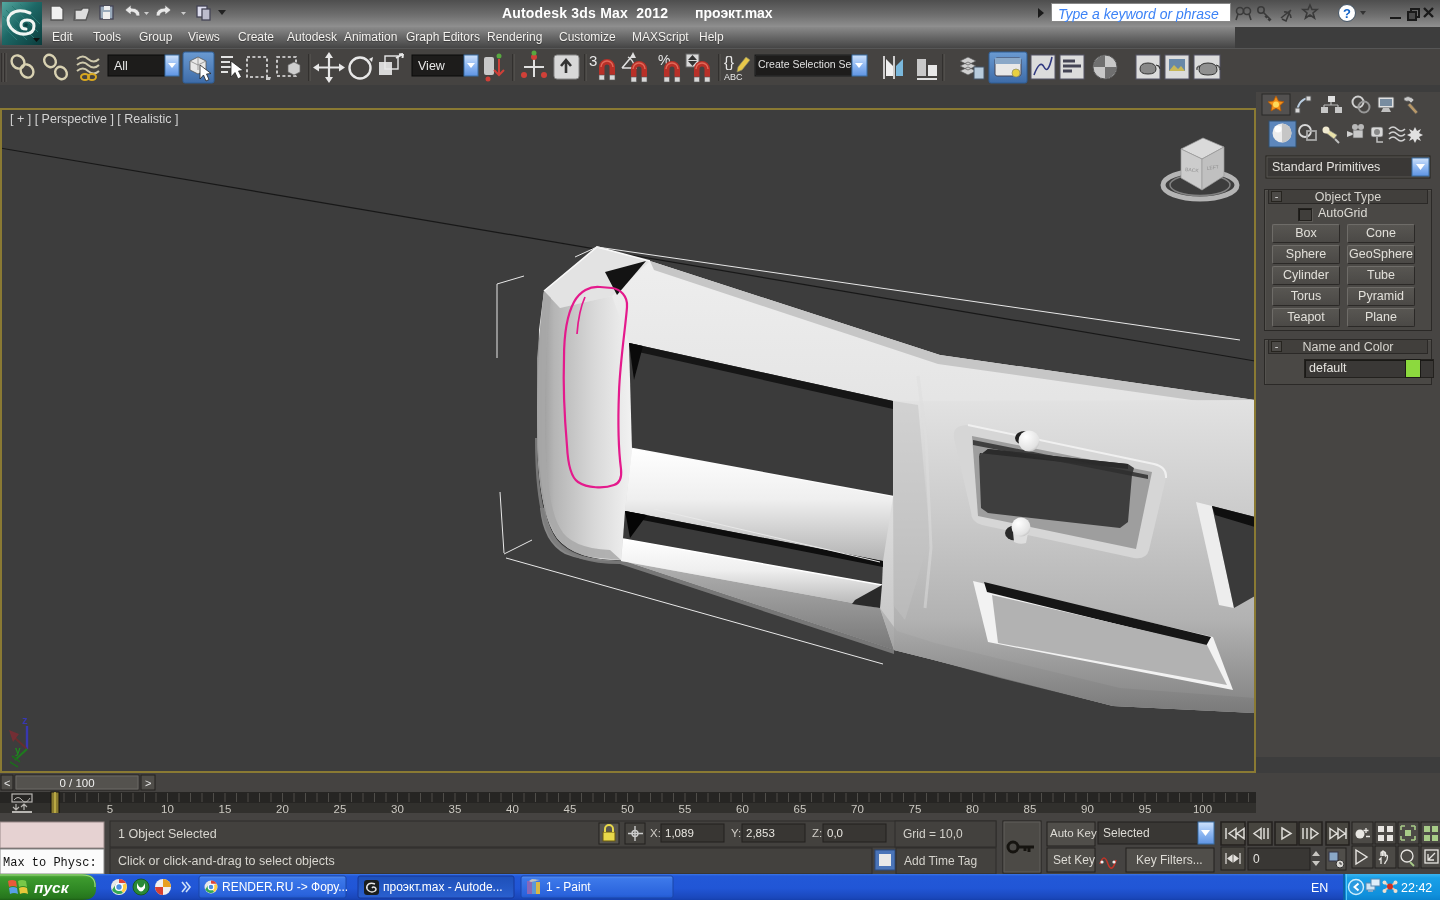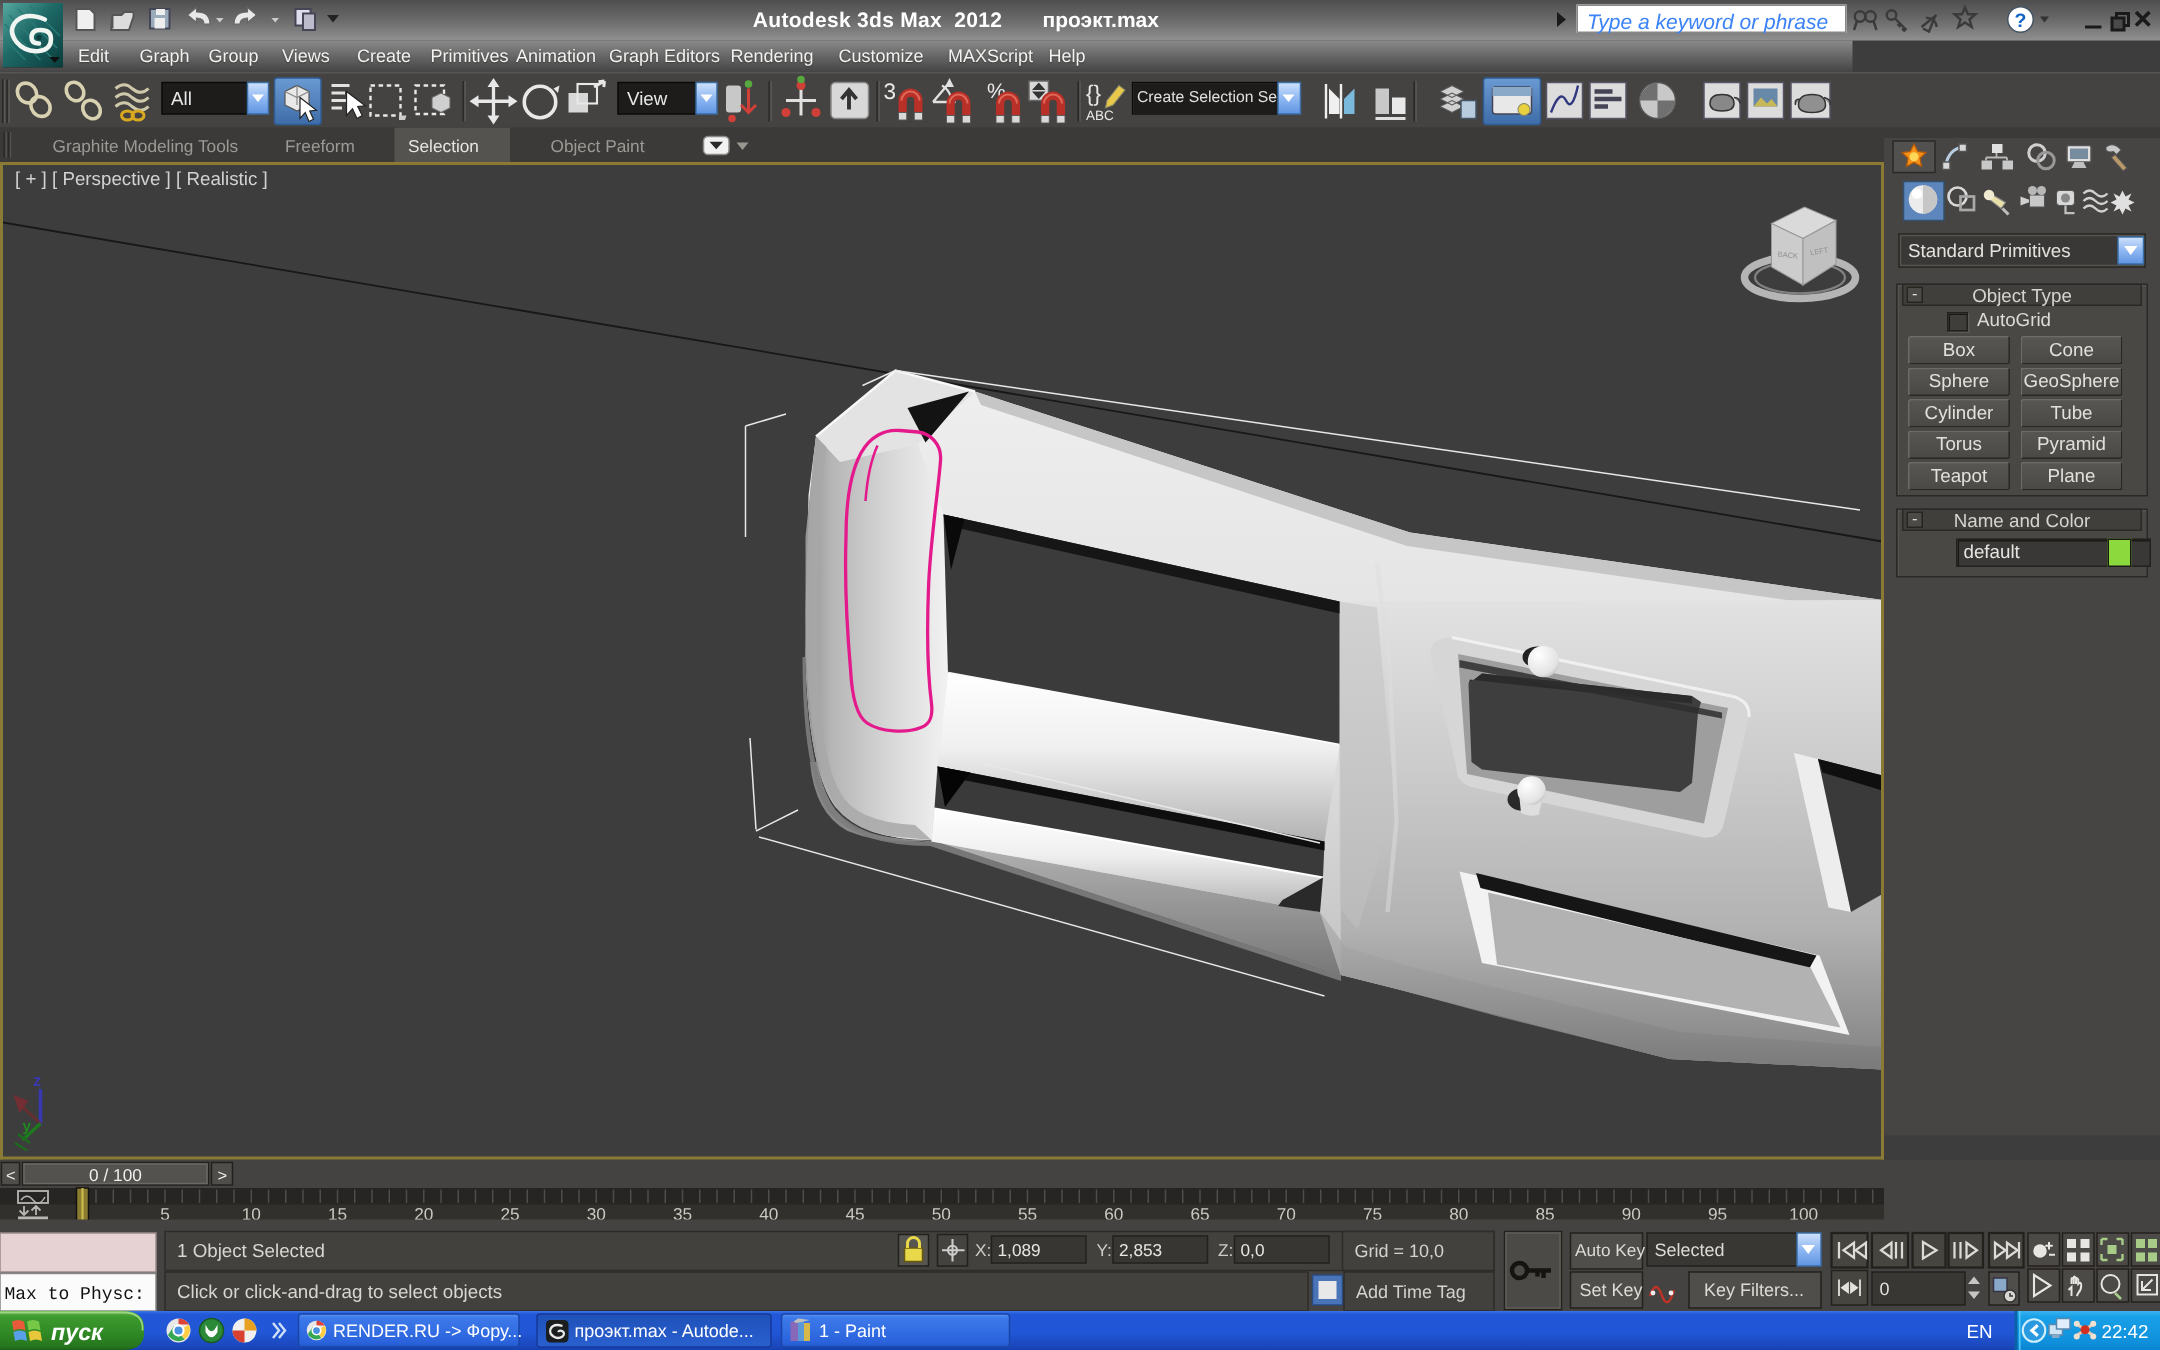--- a/index.html
+++ b/index.html
@@ -87,25 +87,25 @@
       <g stroke="#1a1a1a" stroke-width="2" fill="none">
         <path d="M1390,18 l11,0"></path>
         <rect x="1411" y="9" width="8" height="8" fill="none"></rect>
         <rect x="1408" y="12" width="8" height="8" fill="#4a4a4a"></rect>
         <path d="M1424,8 l9,9 m0,-9 l-9,9" stroke-width="2.4"></path>
       </g>
     </svg>
   </div>
   <div class="abs" id="menubar">
     <span style="left:52px">Edit</span>
-      <span style="left:93px">Graph</span>
+      <span style="left:93px">Tools</span>
     <span style="left:139px">Group</span>
       <span style="left:188px">Views</span>
     <span style="left:238px">Create</span>
-      <span style="left:287px">Primitives</span>
+      <span style="left:287px">Autodesk</span>
     <span style="left:344px">Animation</span>
       <span style="left:406px">Graph Editors</span>
     <span style="left:487px">Rendering</span>
       <span style="left:559px">Customize</span>
     <span style="left:632px">MAXScript</span>
       <span style="left:699px">Help</span>
   </div>
   <div class="abs" id="toolbar">
     <svg width="1440" height="37" style="position:absolute;left:0;top:0">
       <defs>
@@ -261,35 +261,20 @@
       <path d="M1113,26 a12,12 0 0 1 -8,4 l0,-12 12,0 a12,12 0 0 1 -4,8 z" fill="#707070"></path>
 
       <rect x="1136" y="6" width="24" height="24" fill="#dcdcdc" stroke="#556"></rect>
       <path d="M1140,20 q0,-6 8,-6 q8,0 8,6 q0,5 -8,5 q-8,0 -8,-5 z M1156,16 q4,0 4,4" stroke="#333" fill="#888" stroke-width="1"></path>
       <rect x="1165" y="6" width="24" height="24" fill="#dcdcdc" stroke="#556"></rect>
       <rect x="1169" y="10" width="16" height="12" fill="#6888a8"></rect>
       <path d="M1169,22 l5,-6 4,4 3,-3 4,5 z" fill="#c8b858"></path>
 
       <rect x="1194" y="6" width="26" height="24" fill="#dcdcdc" stroke="#556"></rect>
       <path d="M1199,21 q0,-7 9,-7 q9,0 9,7 q0,5 -9,5 q-9,0 -9,-5 z M1216,16 q5,1 4,5 M1200,17 q-4,0 -3,4" stroke="#333" fill="#909090" stroke-width="1"></path>
-    </svg>
-  </div>
-  <div class="abs" id="ribbon">
-    <path></path>
-    <svg width="1440" height="23" style="position:absolute;left:0;top:0">
-      <path d="M3,3 v17 M6,3 v17" stroke="#2c2a28" stroke-width="1.5"></path>
-      <path d="M4,3 v17 M7,3 v17" stroke="#55534f" stroke-width="1"></path>
-      <rect x="263" y="0" width="77" height="23" fill="#55534f"></rect>
-      <rect x="469" y="6" width="17" height="12" rx="3" fill="#f2f2f2" stroke="#8a8a88"></rect>
-      <path d="M473,9.5 l9,0 -4.5,5 z" fill="#2a2a2a"></path>
-      <path d="M491,10 l8,0 -4,5 z" fill="#98968f"></path>
-      <text x="35" y="16" font-size="11.5" fill="#9c9a96" font-family="Liberation Sans">Graphite Modeling Tools</text>
-      <text x="190" y="16" font-size="11.5" fill="#9c9a96" font-family="Liberation Sans">Freeform</text>
-      <text x="272" y="16" font-size="11.5" fill="#e8e6e2" font-family="Liberation Sans">Selection</text>
-      <text x="367" y="16" font-size="11.5" fill="#9c9a96" font-family="Liberation Sans">Object Paint</text>
     </svg>
   </div>
   <div class="abs" id="logo">
     <svg width="40" height="43" style="position:absolute;left:-1px;top:-1px">
       <defs>
         <linearGradient id="gLogo" x1="0" y1="0" x2="1" y2="1">
           <stop offset="0" stop-color="#55a8a0"></stop>
             <stop offset="0.45" stop-color="#1d6866"></stop>
           <stop offset="1" stop-color="#0b3c3c"></stop>
         </linearGradient>

